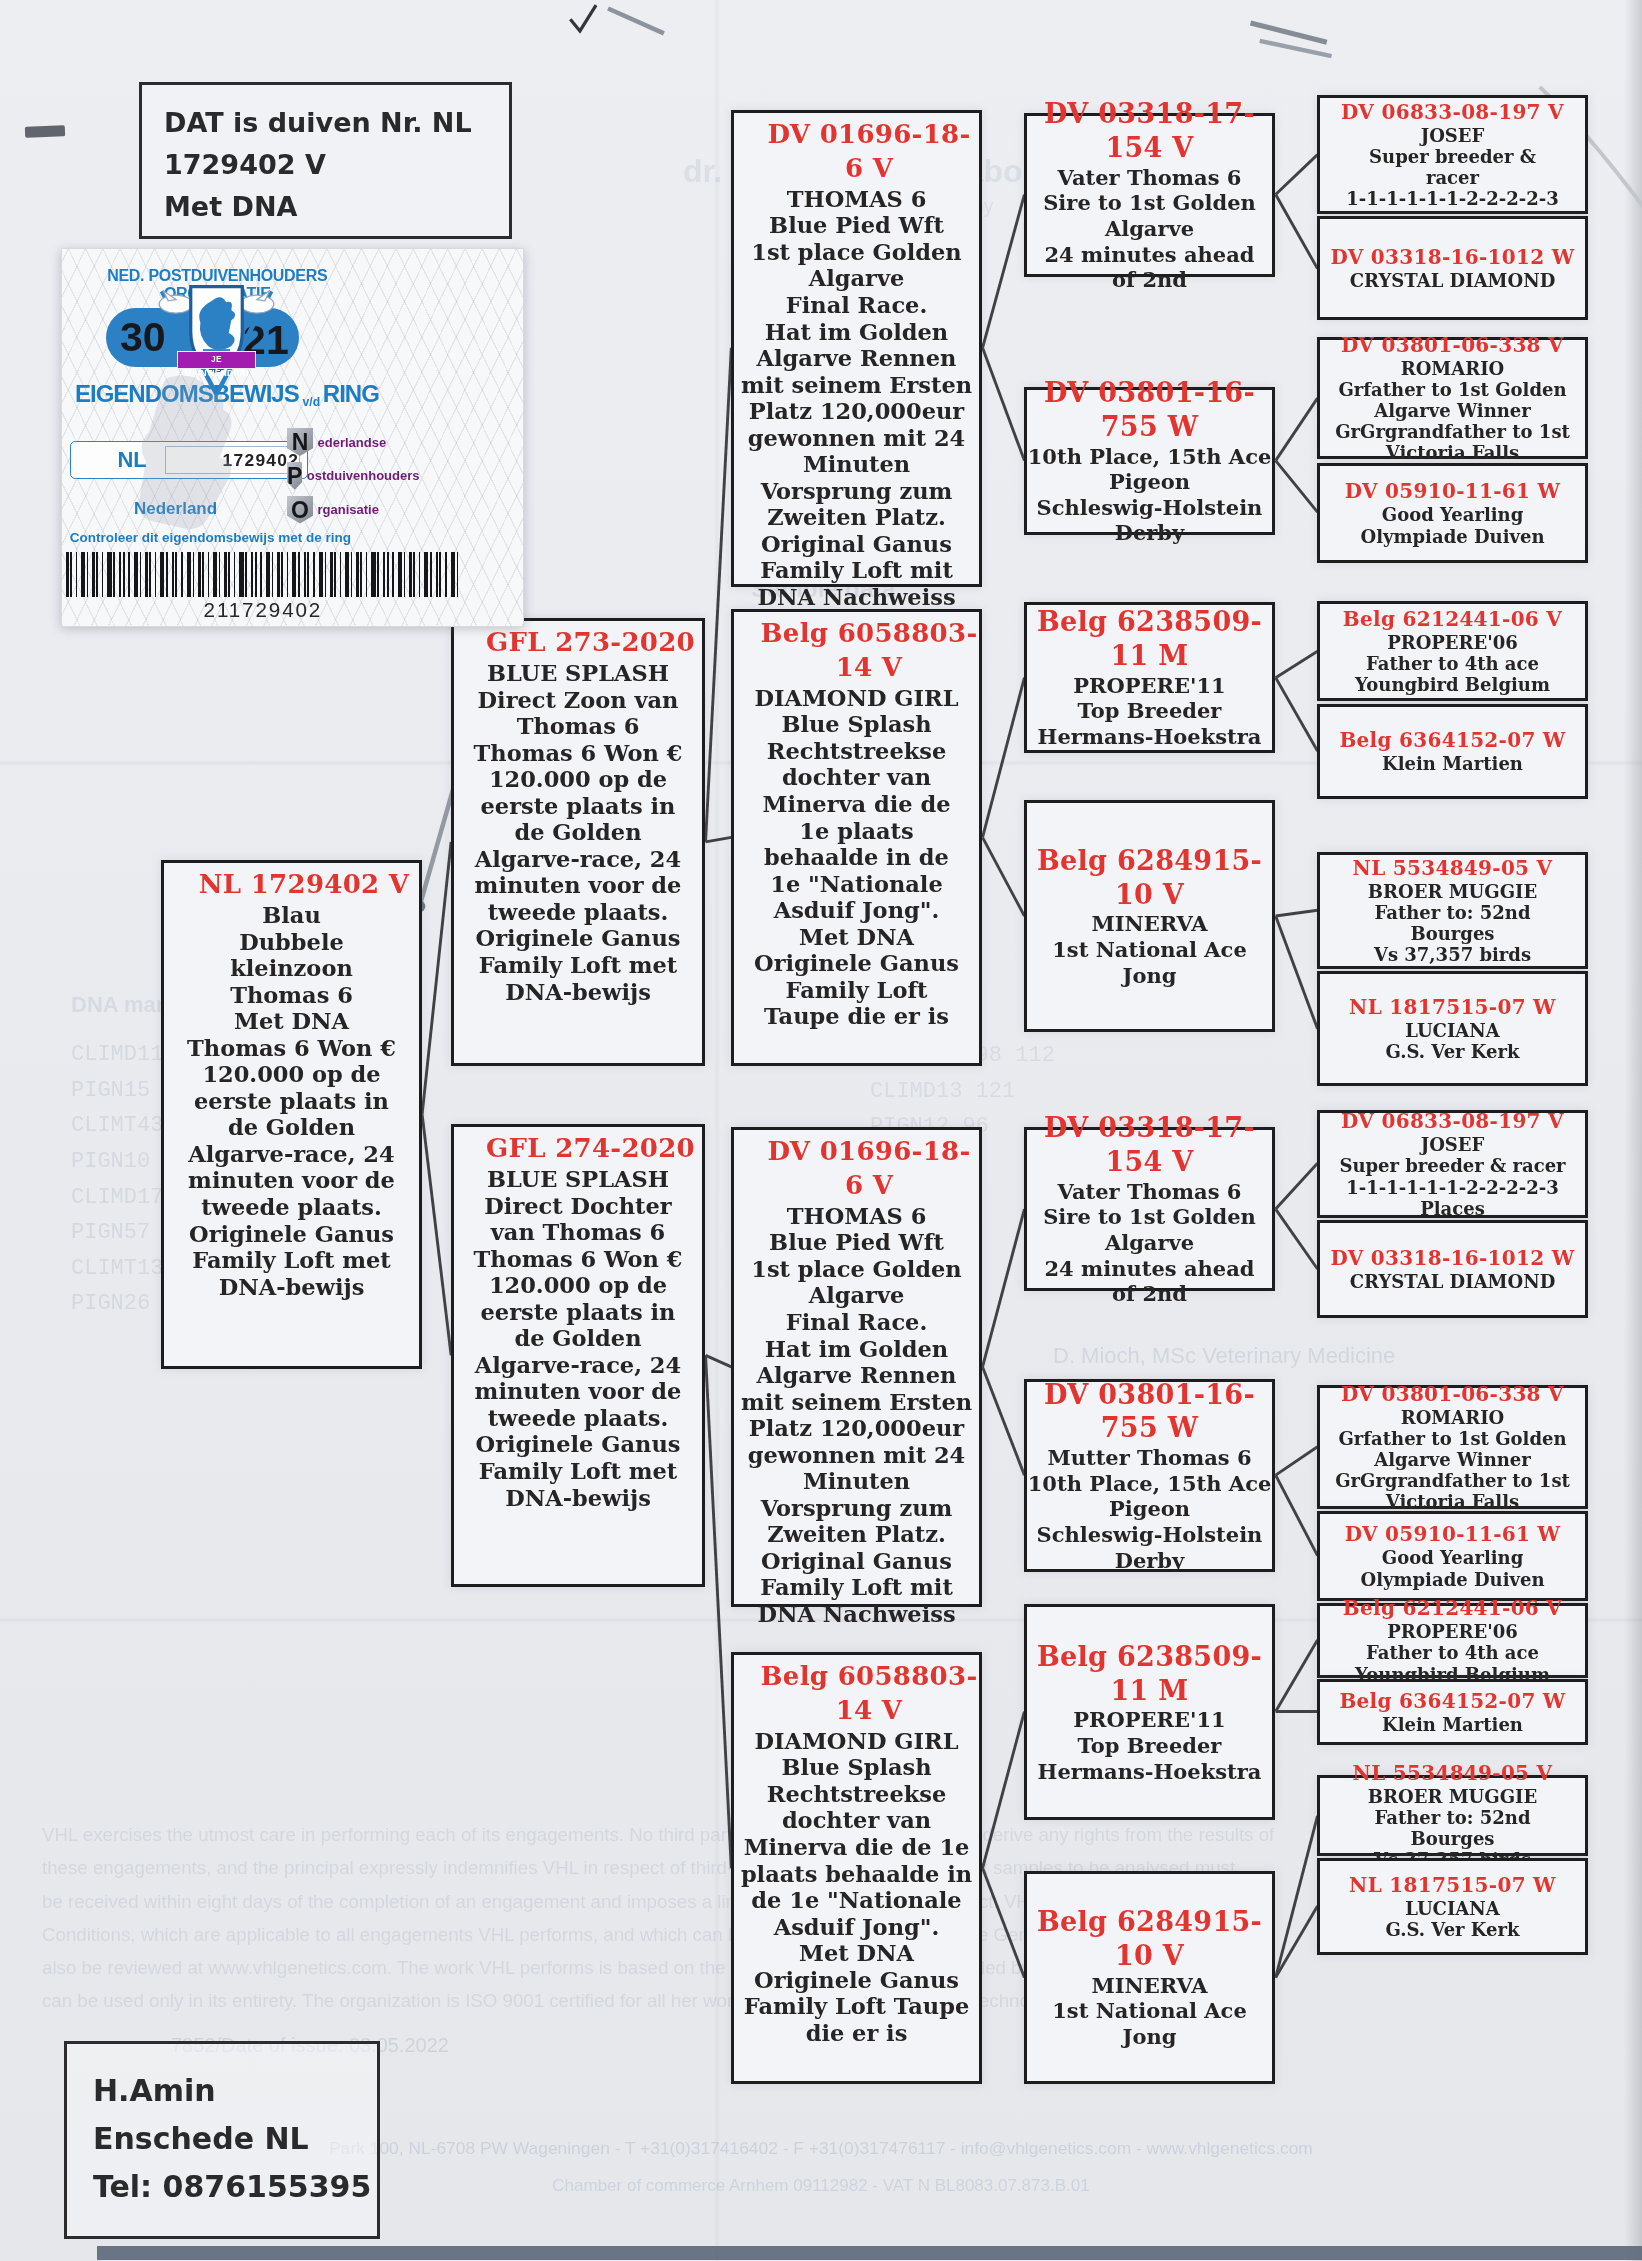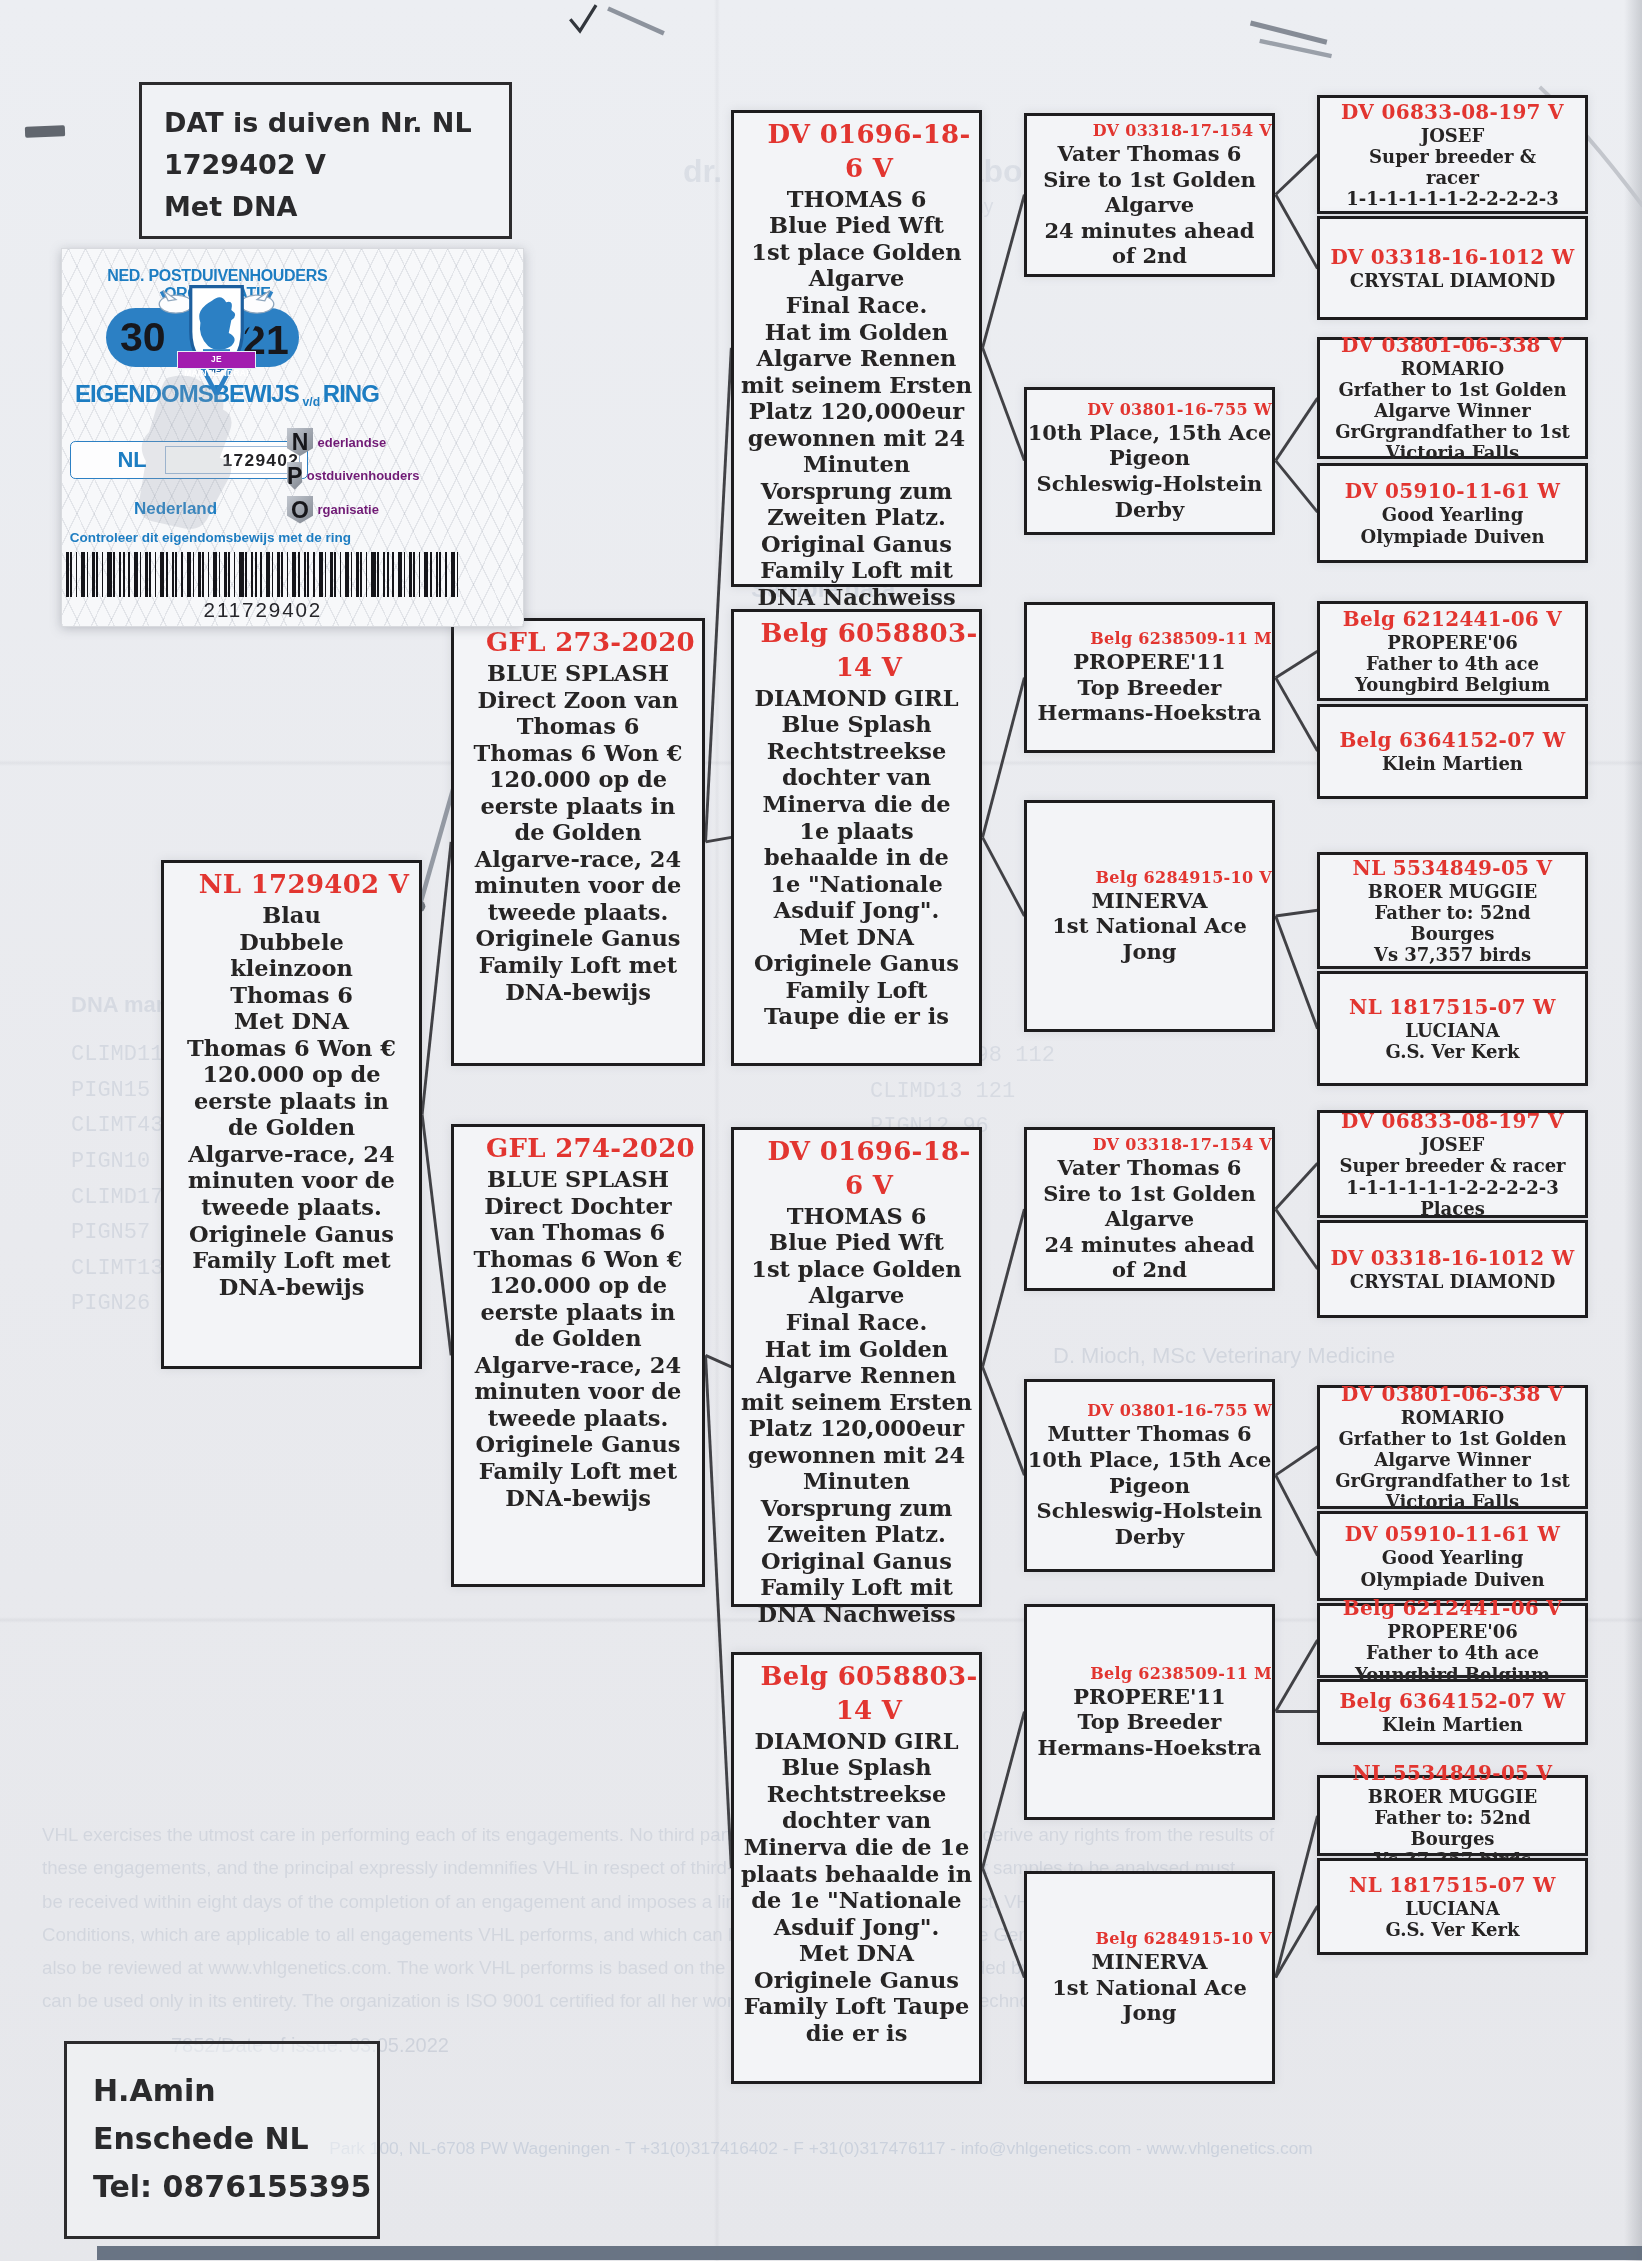--- a/index.html
+++ b/index.html
@@ -12,21 +12,21 @@
   .crease-v{position:absolute;top:0;width:5.8px;height:100%;background:linear-gradient(90deg,rgba(0,0,0,0),rgba(90,95,110,.06),rgba(0,0,0,0));}
 
   
   .pbox{position:absolute;background:#f3f4f7;border:3.2px solid #1d1c1e;box-sizing:border-box;
         text-align:center;z-index:5;box-shadow:0 0 9px rgba(120,125,140,.18);}
   .pbox .ring{font-weight:bold;color:#e23530;letter-spacing:0.3px;}
   .pbox .body{font-weight:bold;color:#262424;white-space:pre-line;}
   .L .ring{font-size:26px;line-height:1.3;padding-top:5.2px;padding-left:25px;}
   .L .body{font-size:22.5px;line-height:1.18;}
   .M,.S{display:flex;flex-direction:column;justify-content:center;}
-  .M .ring{font-size:16px;line-height:1.25;text-align:right;}
+  .M .ring{font-size:27px;line-height:1.25;}
   .M .body{font-size:21px;line-height:1.22;}
   .S .ring{font-size:20px;line-height:1.25;}
   .S .body{font-size:18px;line-height:1.17;}
 
   
   .notebox{position:absolute;border:3.2px solid #2c2b2d;box-sizing:border-box;z-index:6;
         font-family:"DejaVu Sans",sans-serif;font-weight:bold;color:#2a2a2c;background:rgba(244,245,248,.55);}
   #note{left:139px;top:82px;width:373px;height:157px;font-size:27px;line-height:1.55;padding:17px 0 0 22px;}
   #owner{left:64px;top:2041px;width:316px;height:198px;font-size:30px;line-height:1.6;padding:23px 0 0 26px;}
 
@@ -100,20 +100,21 @@
   <div class="bleed" style="left:1053px;top:1380px;font-size:22px;opacity:.18;">CEO</div>
   <div class="bleed" style="left:42px;top:1818px;width:1340px;font-size:18.7px;line-height:1.78;opacity:.16;">VHL exercises the utmost care in performing each of its engagements. No third party other than the principal may derive any rights from the results of
 these engagements, and the principal expressly indemnifies VHL in respect of third-party claims. VHL requires that samples to be analysed must
 be received within eight days of the completion of an engagement and imposes a limit on any liability in this respect. VHL refers to its General
 Conditions, which are applicable to all engagements VHL performs, and which can be obtained free of charge. The General Conditions can
 also be reviewed at www.vhlgenetics.com. The work VHL performs is based on the sample and survey data provided by the principal. The report
 can be used only in its entirety. The organization is ISO 9001 certified for all her work. This test is based on PCR technology.</div>
   <div class="bleed" style="left:171px;top:2034px;font-size:20px;opacity:.2;">7852/Date of issue: 03.05.2022</div>
   <div class="bleed" style="left:1069px;top:2052px;font-size:20px;opacity:.2;">page 1 of 1</div>
   <div class="bleed" style="left:209px;top:2138px;width:1224px;text-align:center;font-size:17.4px;opacity:.26;color:#7f95b5;">Park 100, NL-6708 PW Wageningen - T +31(0)317416402 - F +31(0)317476117 - info@vhlgenetics.com - www.vhlgenetics.com</div>
+  <div class="bleed" style="left:209px;top:2176px;width:1224px;text-align:center;font-size:17px;opacity:.24;color:#7f95b5;">Chamber of commerce Arnhem 09112982 - VAT N BL8083.07.873.B.01</div>
 
   <svg class="overlay" width="1643" height="2261" viewBox="0 0 2550 3510">
     <g stroke="#2a2a2e" stroke-width="4.5" opacity="0.88">
       <line x1="655" y1="1730" x2="700" y2="1307"></line>
         <line x1="655" y1="1730" x2="700" y2="2104"></line>
       <line x1="1095" y1="1307" x2="1135" y2="540"></line>
         <line x1="1095" y1="1307" x2="1135" y2="1300"></line>
       <line x1="1095" y1="2104" x2="1135" y2="2122"></line>
         <line x1="1095" y1="2104" x2="1135" y2="2900"></line>
       <line x1="1525" y1="540" x2="1590" y2="302"></line>

